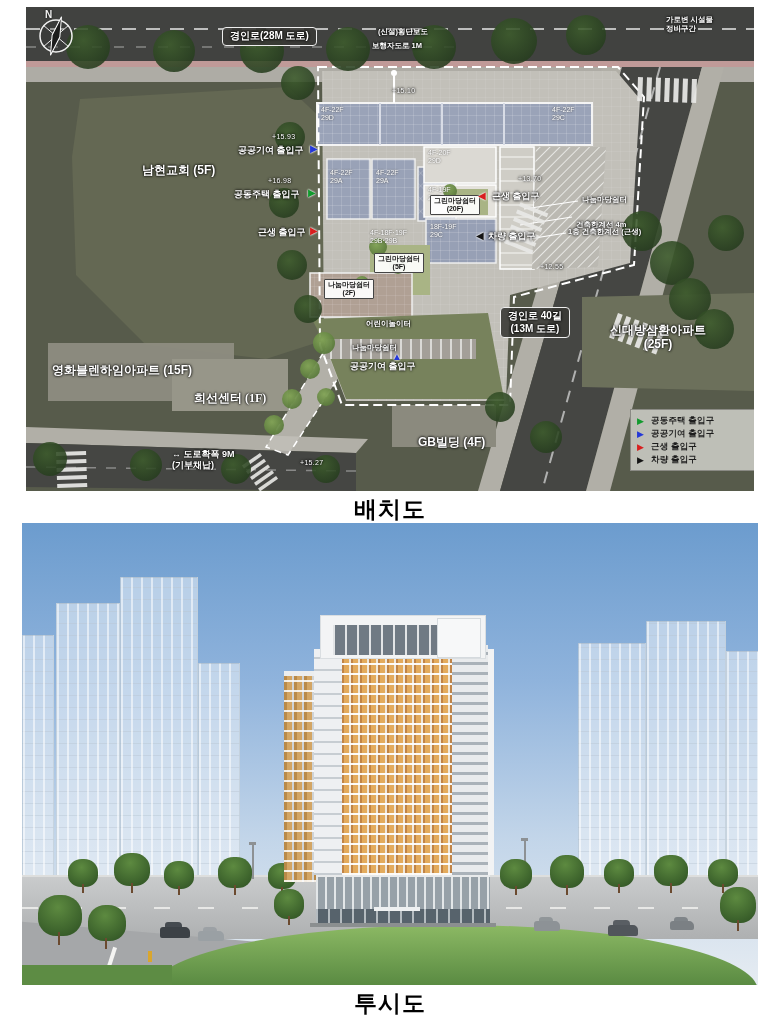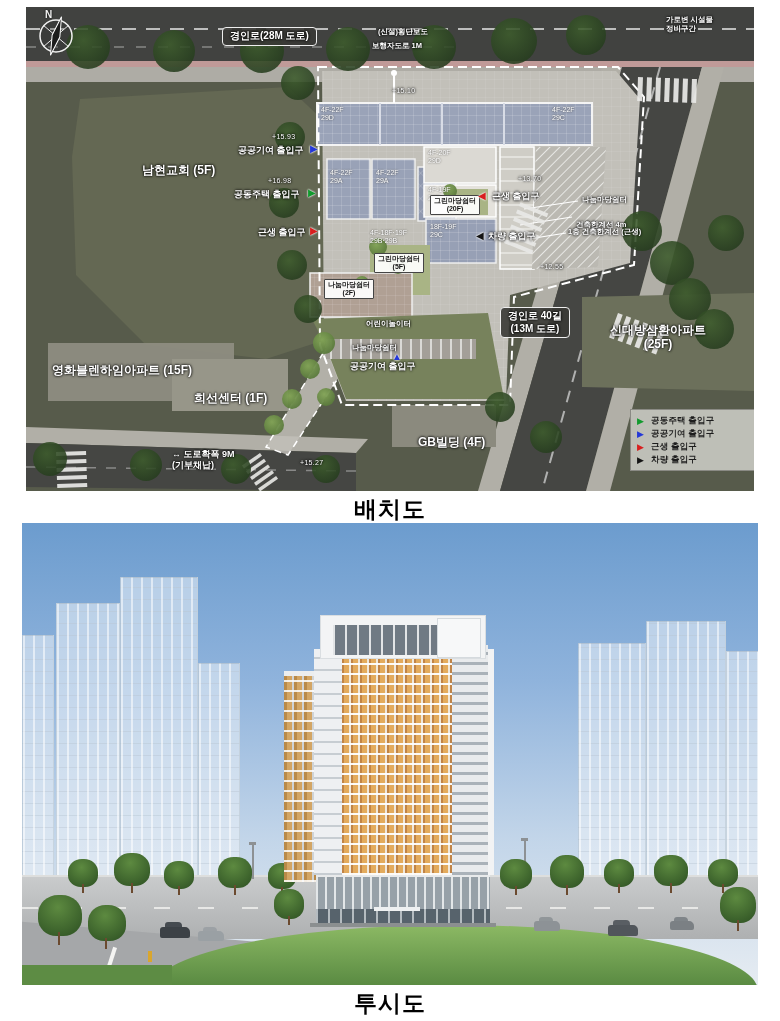--- a/index.html
+++ b/index.html
@@ -246,21 +246,21 @@
       <div class="ann entry" style="left: 146px; top: 442px;">↔ 도로확폭 9M
 (기부채납)</div>
       <div class="ann marker" style="left: 284px; top: 136px; color: rgb(36, 56, 216);">▶</div>
       <div class="ann marker" style="left: 282px; top: 180px; color: rgb(18, 154, 46);">▶</div>
       <div class="ann marker" style="left: 284px; top: 218px; color: rgb(216, 31, 31);">▶</div>
       <div class="ann marker" style="left: 452px; top: 183px; color: rgb(216, 31, 31);">◀</div>
       <div class="ann marker" style="left: 450px; top: 223px; color: rgb(20, 20, 20);">◀</div>
       <div class="ann marker" style="left: 366px; top: 344px; color: rgb(36, 56, 216);">▲</div>
       <div class="ann parcel" style="left: 116px; top: 156px;">남현교회 (5F)</div>
       <div class="ann parcel" style="left: 26px; top: 356px;">영화블렌하임아파트 (15F)</div>
-      <div class="ann parcel" style="left: 168px; top: 384px;">희선센터 (1F)</div>
+      <div class="ann parcel" style="left: 168px; top: 384px; font-family: Liberation Serif, serif;">희선센터 (1F)</div>
       <div class="ann parcel" style="left: 392px; top: 428px;">GB빌딩 (4F)</div>
       <div class="ann parcel" style="left: 584px; top: 316px;">신대방삼환아파트
 (25F)</div>
       <div class="ann note" style="left: 352px; top: 20px;">(신설)횡단보도</div>
       <div class="ann note" style="left: 346px; top: 34px;">보행자도로 1M</div>
       <div class="ann note" style="left: 640px; top: 8px;">가로변 시설물
 정비구간</div>
       <div class="ann note" style="left: 556px; top: 188px;">나눔마당쉼터</div>
       <div class="ann note" style="left: 550px; top: 213px;">건축한계선 4m</div>
       <div class="ann note" style="left: 542px; top: 220px;">1층 건축한계선 (근생)</div>

